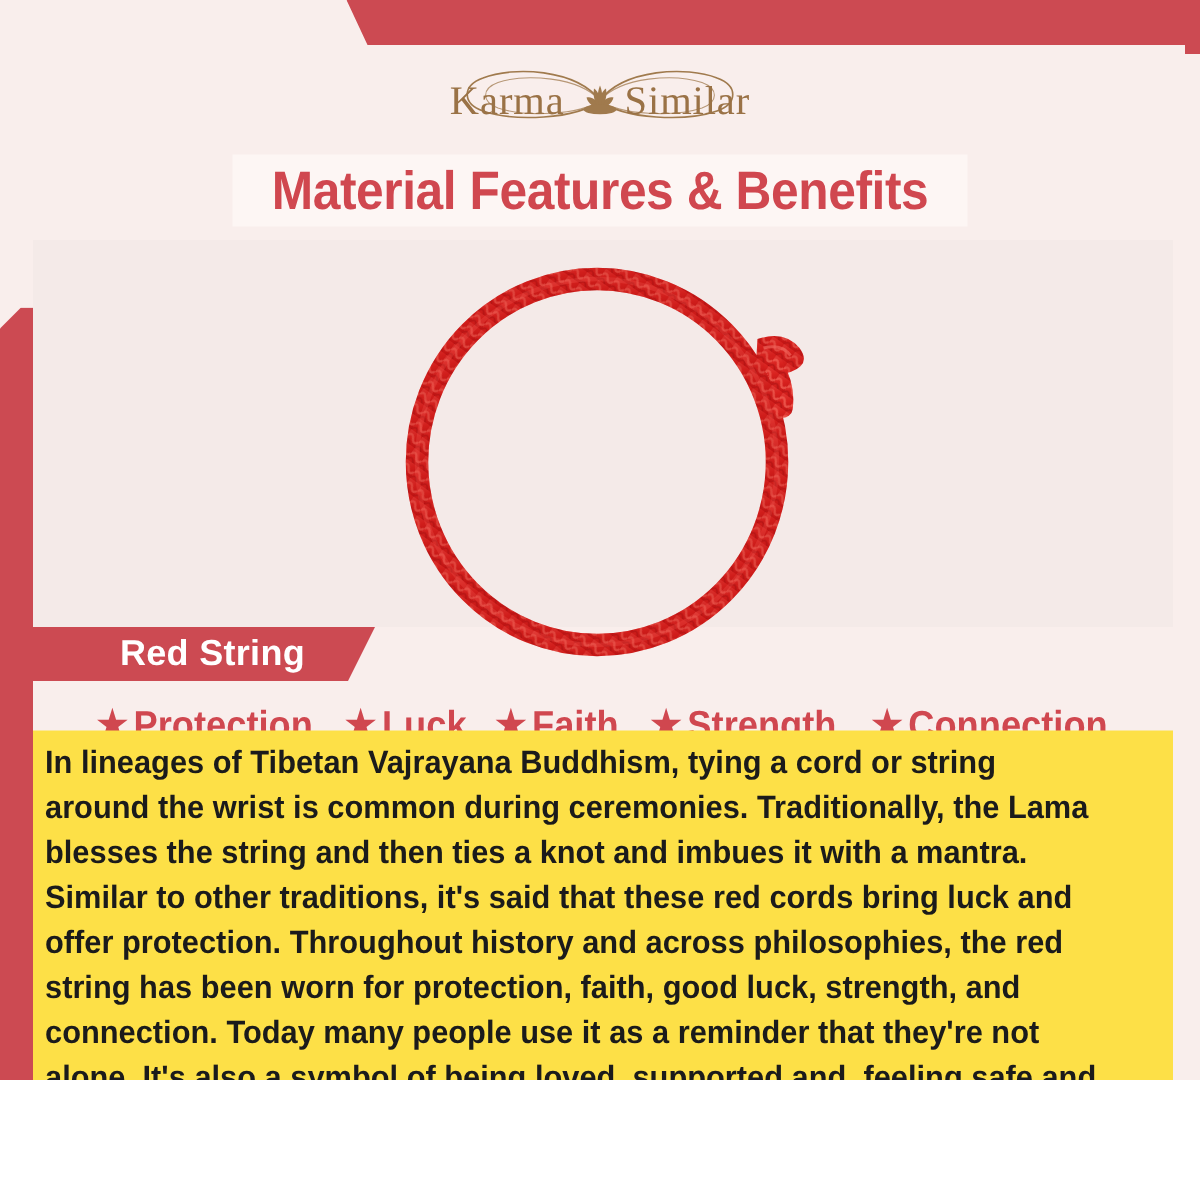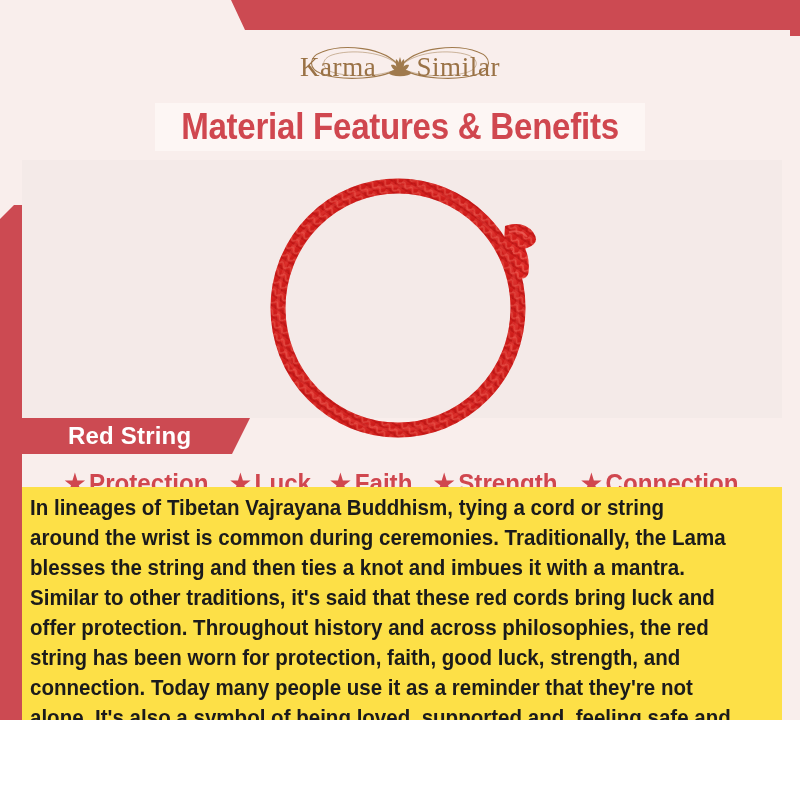--- a/index.html
+++ b/index.html
@@ -135,21 +135,21 @@
     top: 418px;
     left: 22px;
     width: 228px;
     height: 36px;
     background: #cc4a52;
     clip-path: polygon(0 0, 228px 0, 210px 36px, 0 36px);
   }
   .rs-banner-label {
     position: absolute;
     top: 418px;
-    left: 68px;
+    left: 80px;
     height: 36px;
     line-height: 36px;
     color: #ffffff;
     font-size: 24px;
     font-weight: bold;
     letter-spacing: 0.2px;
   }
 
   
   .features {

